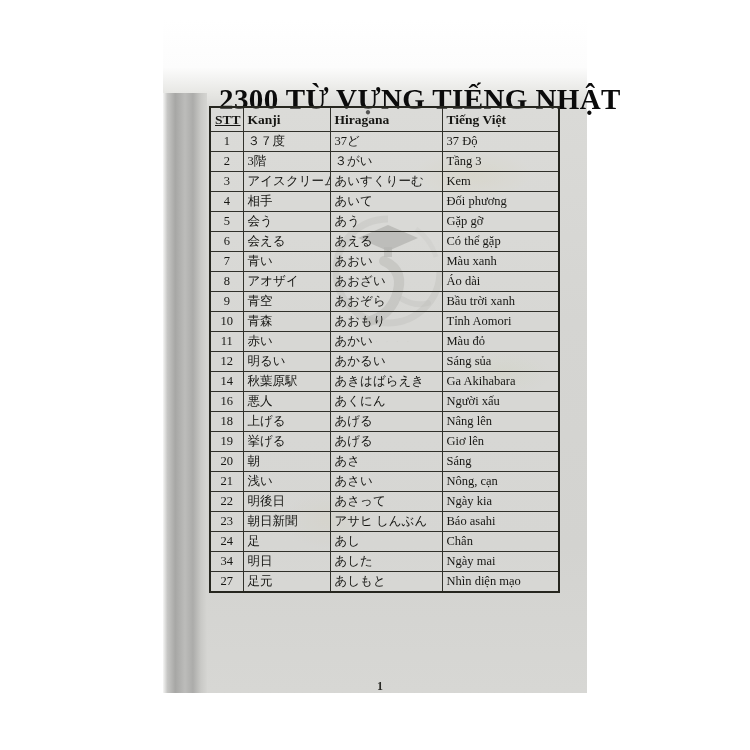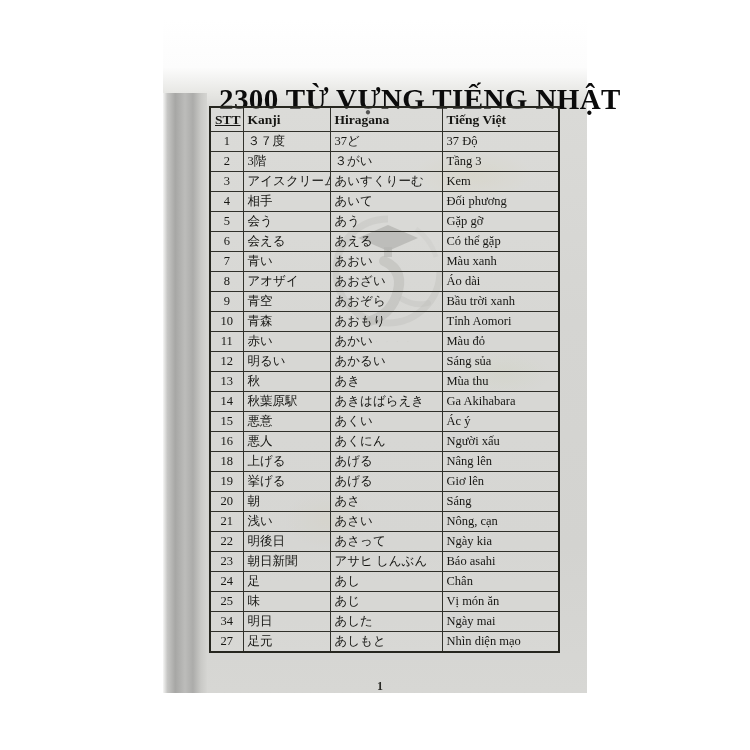--- a/index.html
+++ b/index.html
@@ -160,38 +160,26 @@
           <td class="c2">あかい</td>
           <td class="c3">Màu đỏ</td>
         </tr>
         <tr>
           <td class="c0">12</td>
           <td class="c1">明るい</td>
           <td class="c2">あかるい</td>
           <td class="c3">Sáng sủa</td>
         </tr>
         <tr>
-          <td class="c0">13</td>
-          <td class="c1">秋</td>
-          <td class="c2">あき</td>
-          <td class="c3">Mùa thu</td>
-        </tr>
-        <tr>
           <td class="c0">14</td>
           <td class="c1">秋葉原駅</td>
           <td class="c2">あきはばらえき</td>
           <td class="c3">Ga Akihabara</td>
         </tr>
         <tr>
-          <td class="c0">15</td>
-          <td class="c1">悪意</td>
-          <td class="c2">あくい</td>
-          <td class="c3">Ác ý</td>
-        </tr>
-        <tr>
           <td class="c0">16</td>
           <td class="c1">悪人</td>
           <td class="c2">あくにん</td>
           <td class="c3">Người xấu</td>
         </tr>
         <tr>
           <td class="c0">18</td>
           <td class="c1">上げる</td>
           <td class="c2">あげる</td>
           <td class="c3">Nâng lên</td>
@@ -226,26 +214,20 @@
           <td class="c2">アサヒ しんぶん</td>
           <td class="c3">Báo asahi</td>
         </tr>
         <tr>
           <td class="c0">24</td>
           <td class="c1">足</td>
           <td class="c2">あし</td>
           <td class="c3">Chân</td>
         </tr>
         <tr>
-          <td class="c0">25</td>
-          <td class="c1">味</td>
-          <td class="c2">あじ</td>
-          <td class="c3">Vị món ăn</td>
-        </tr>
-        <tr>
           <td class="c0">34</td>
           <td class="c1">明日</td>
           <td class="c2">あした</td>
           <td class="c3">Ngày mai</td>
         </tr>
         <tr>
           <td class="c0">27</td>
           <td class="c1">足元</td>
           <td class="c2">あしもと</td>
           <td class="c3">Nhìn diện mạo</td>

